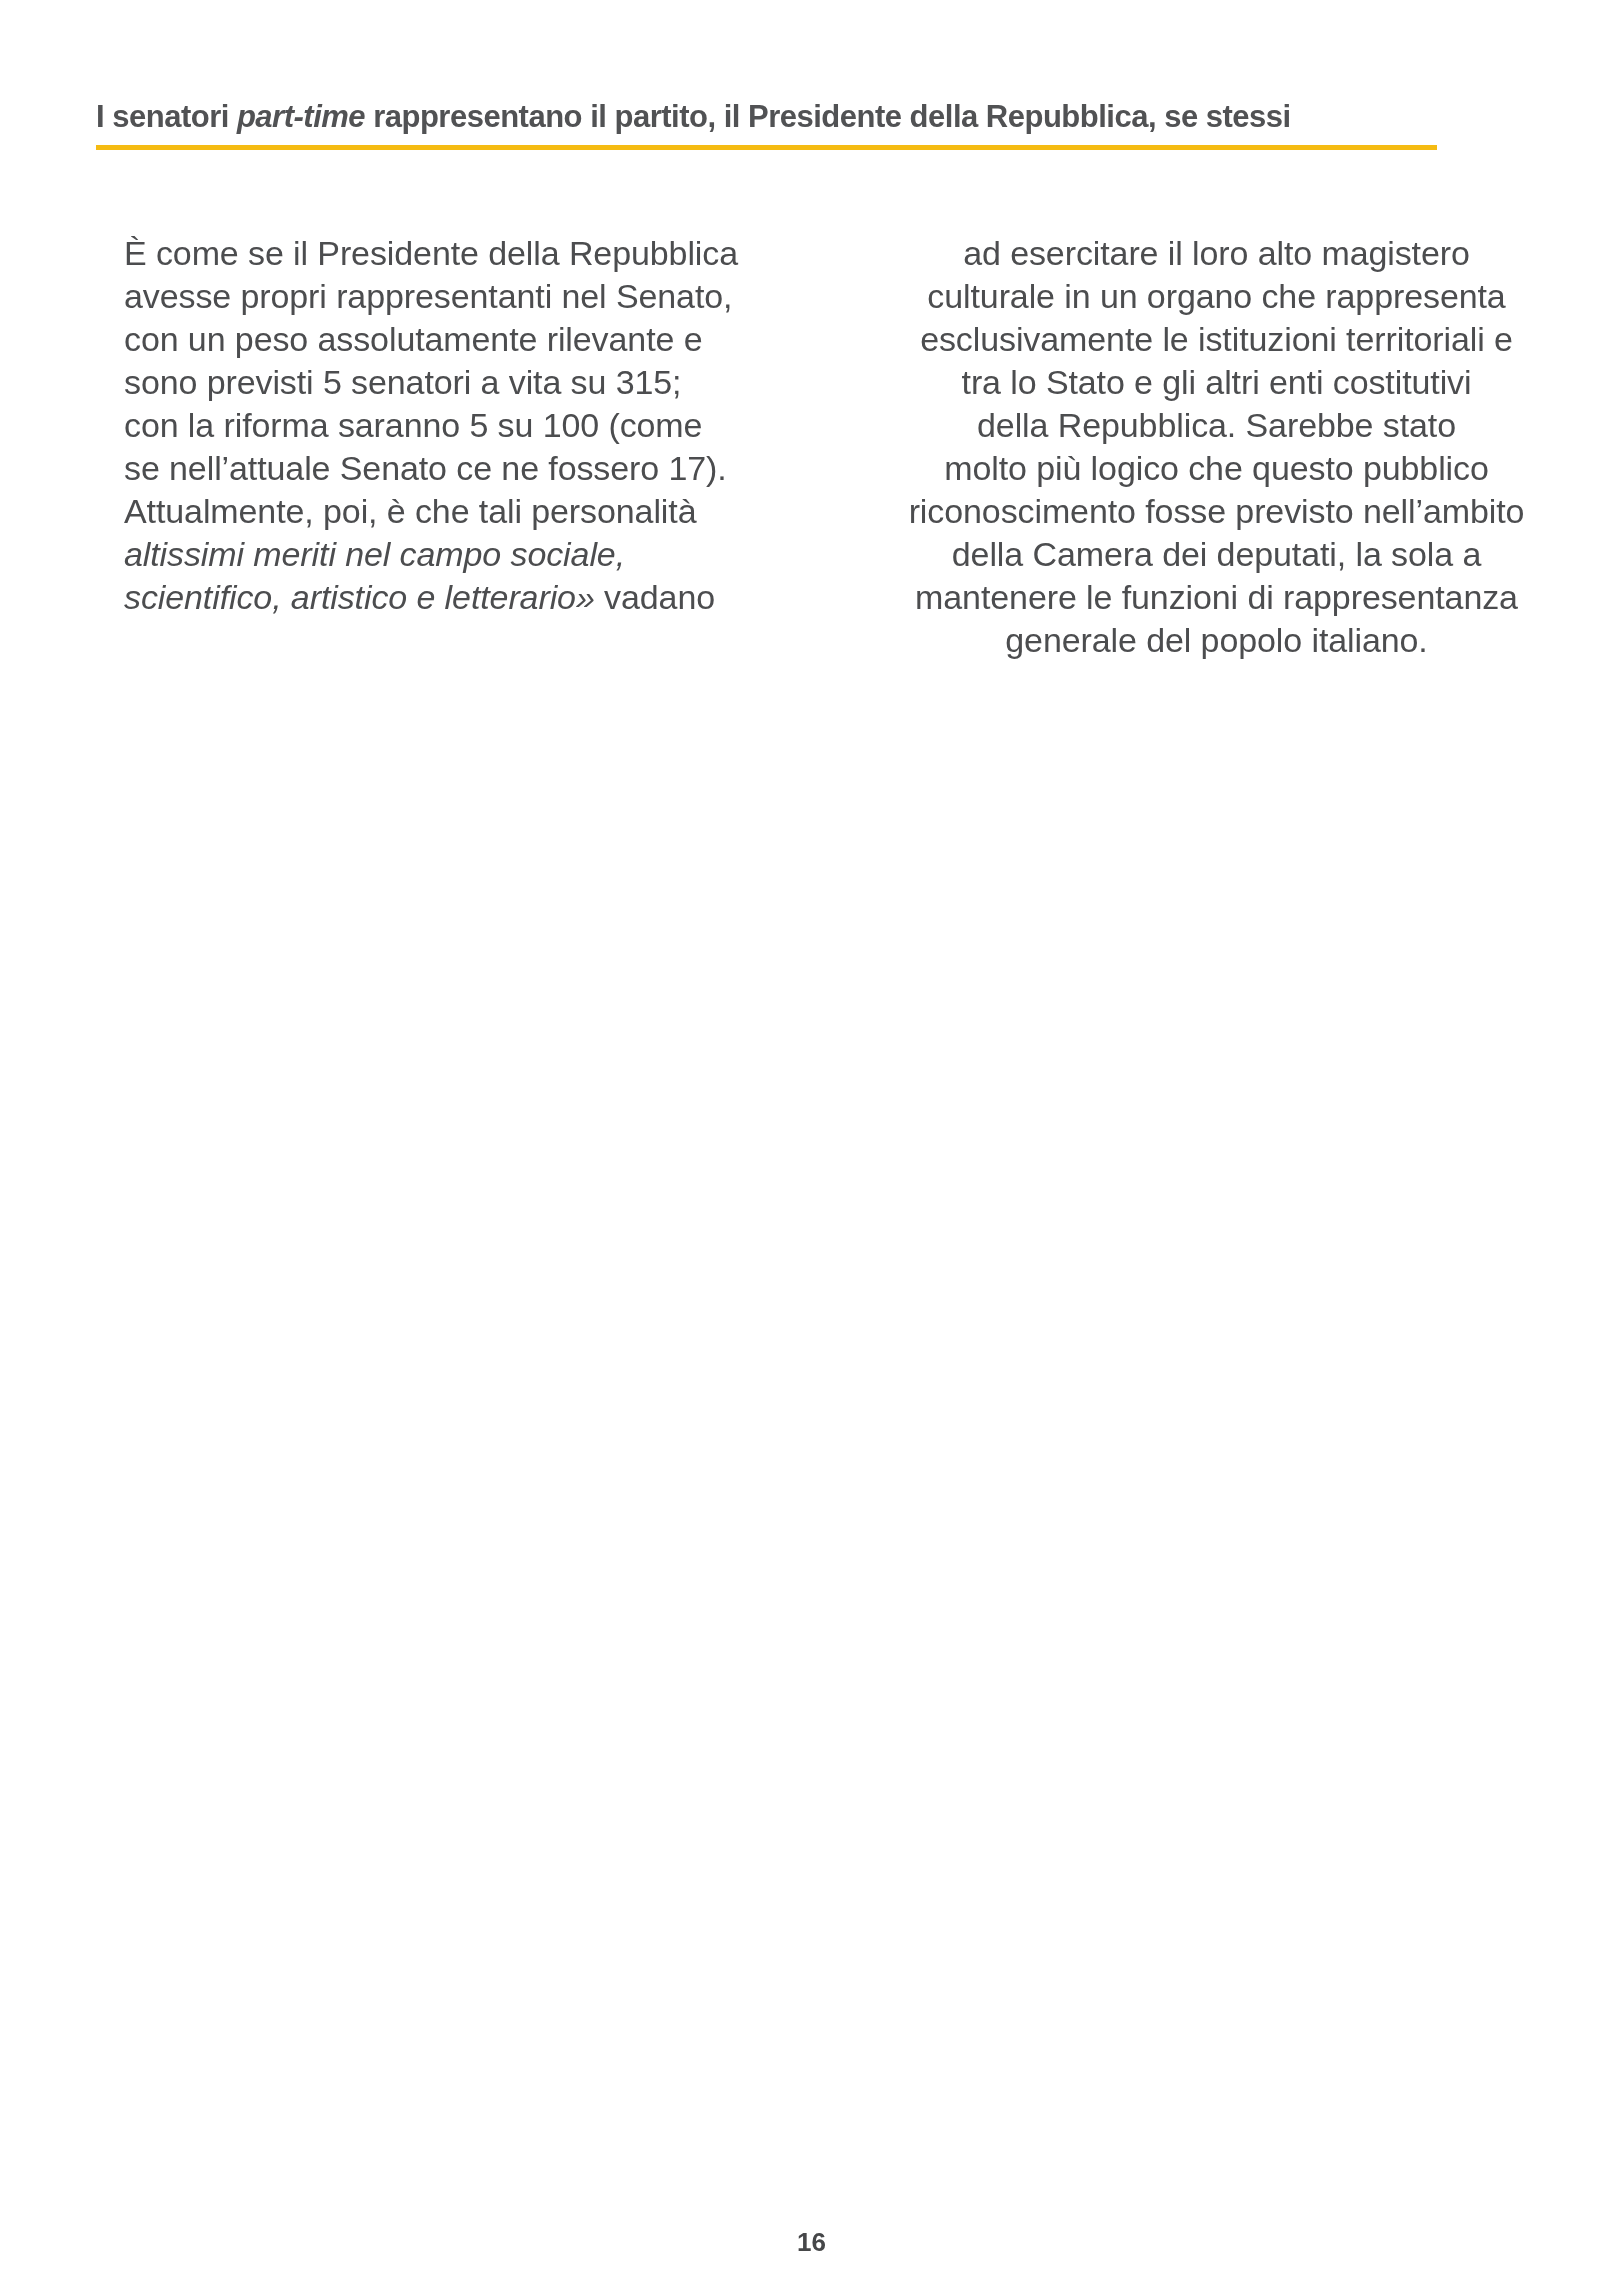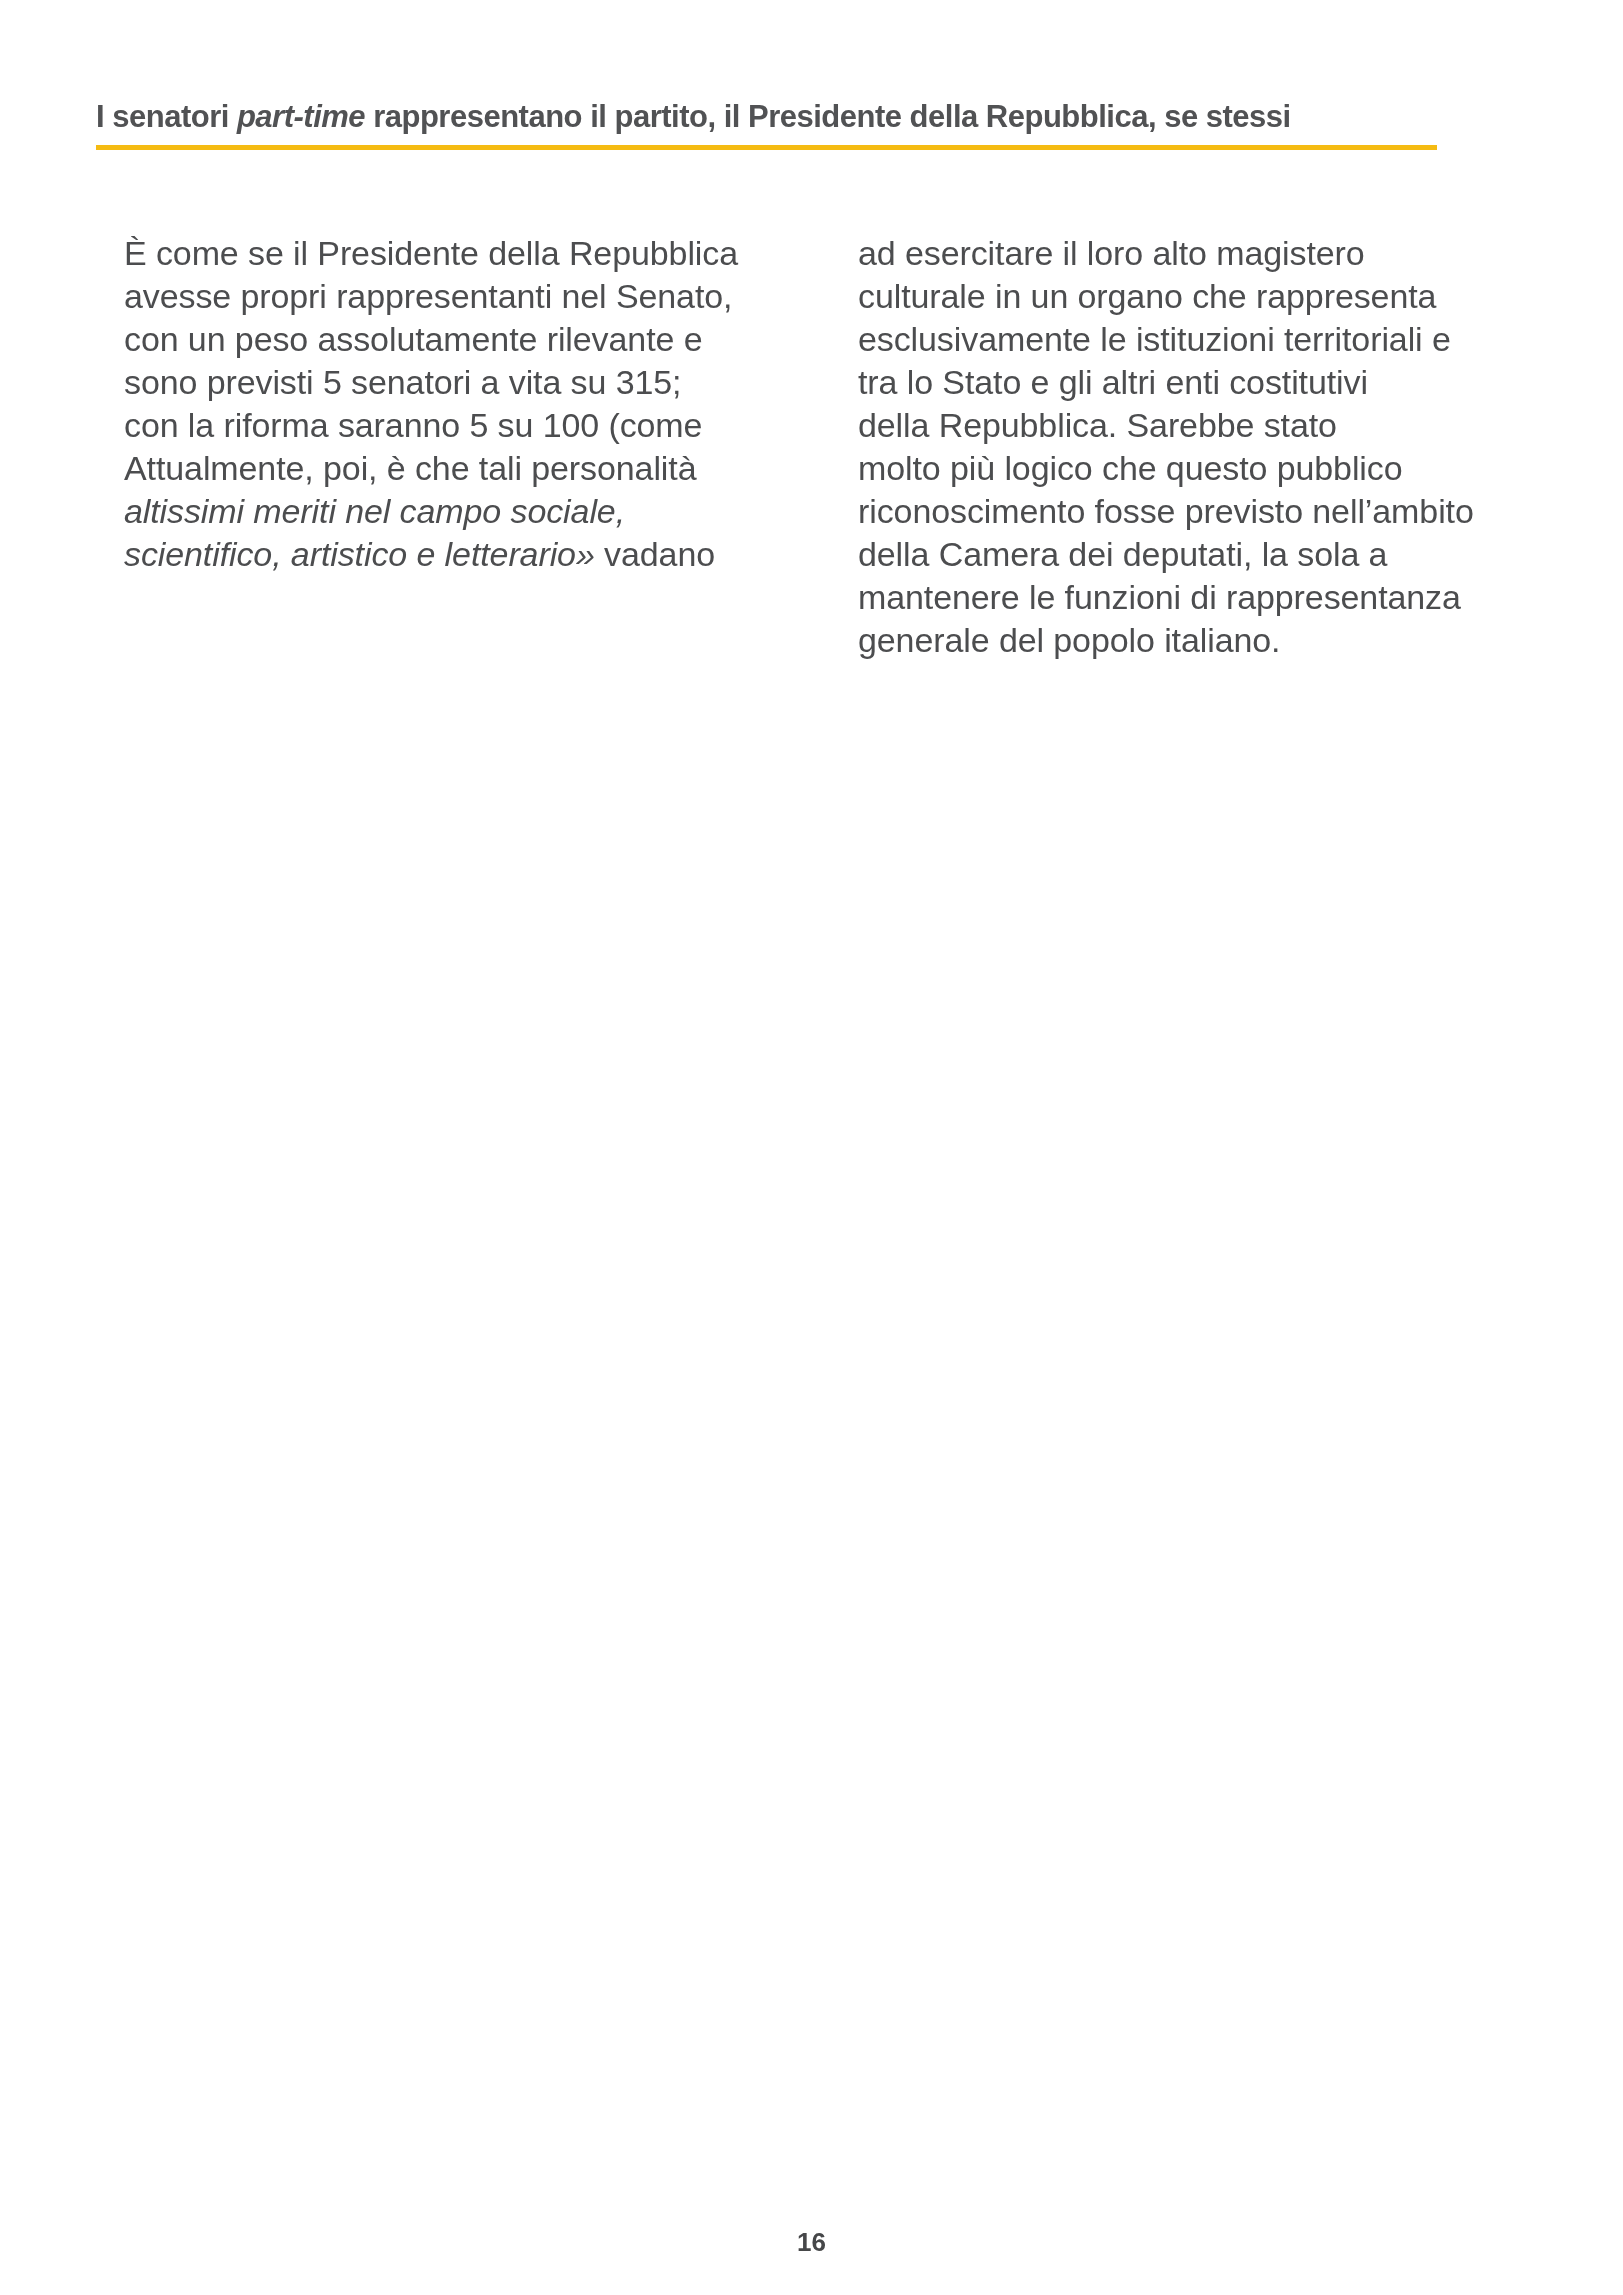--- a/index.html
+++ b/index.html
@@ -52,20 +52,21 @@
   .col {
     white-space: nowrap;
   }
   .col-left {
     width: 734px;
     flex: 0 0 734px;
     margin-left: 28px;
   }
   .col-right {
     flex: 1 1 auto;
+    text-align: center;
   }
   .line {
     height: 43px;
   }
   .line .it {
     font-style: italic;
   }
   .page-number {
     position: absolute;
     left: 0;
@@ -88,20 +89,21 @@
 
   <div class="accent-rule"></div>
 
   <div class="columns">
     <div class="col col-left">
       <div class="line"><span class="it"></span><span>È come se il Presidente della Repubblica</span></div>
       <div class="line"><span class="it"></span><span>avesse propri rappresentanti nel Senato,</span></div>
       <div class="line"><span class="it"></span><span>con un peso assolutamente rilevante e</span></div>
       <div class="line"><span class="it"></span><span>sono previsti 5 senatori a vita su 315;</span></div>
       <div class="line"><span class="it"></span><span>con la riforma saranno 5 su 100 (come</span></div>
+      <div class="line"><span class="it"></span><span>se nell’attuale Senato ce ne fossero 17).</span></div>
       <div class="line"><span class="it"></span><span>Attualmente, poi, è che tali personalità</span></div>
       <div class="line"><span class="it">altissimi meriti nel campo sociale,</span><span></span></div>
       <div class="line"><span class="it">scientifico, artistico e letterario»</span><span> vadano</span></div>
     </div>
     <div class="col col-right">
       <div class="line"><span class="it"></span><span>ad esercitare il loro alto magistero</span></div>
       <div class="line"><span class="it"></span><span>culturale in un organo che rappresenta</span></div>
       <div class="line"><span class="it"></span><span>esclusivamente le istituzioni territoriali e</span></div>
       <div class="line"><span class="it"></span><span>tra lo Stato e gli altri enti costitutivi</span></div>
       <div class="line"><span class="it"></span><span>della Repubblica. Sarebbe stato</span></div>

